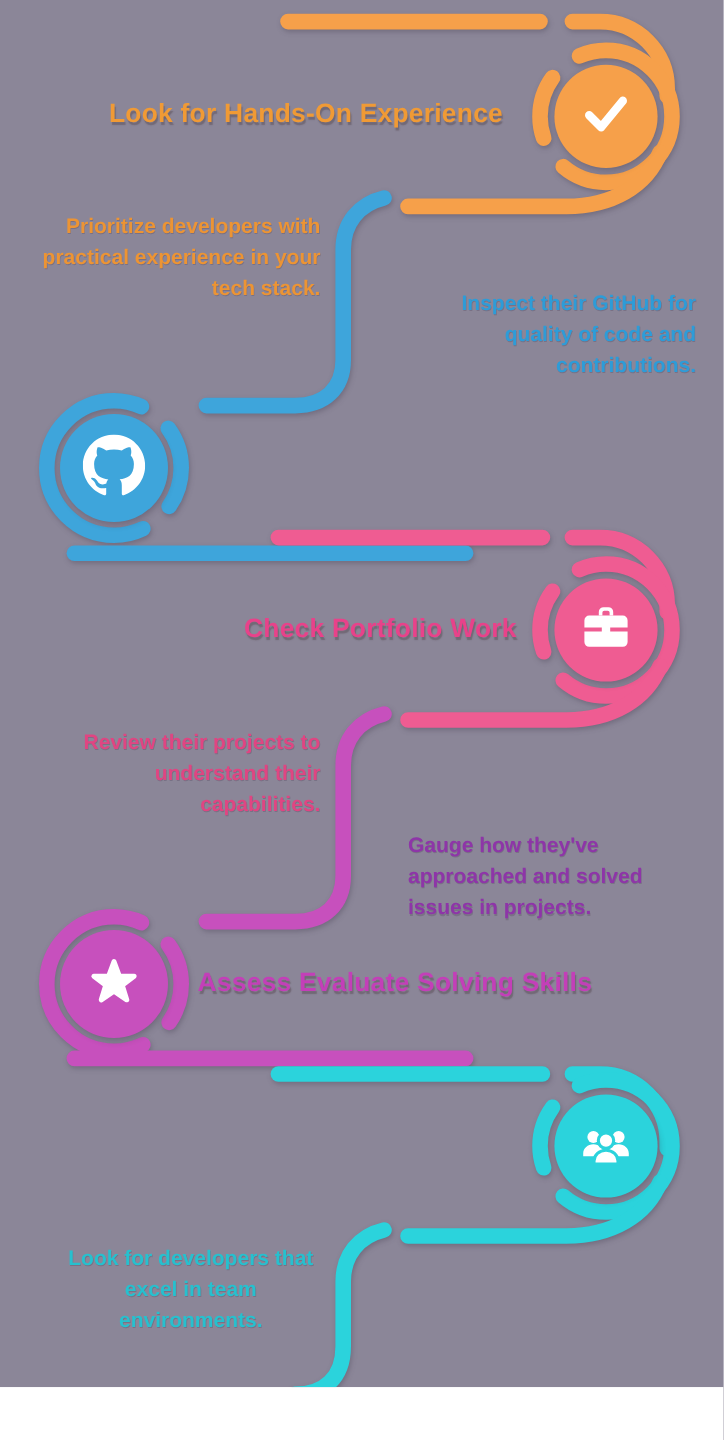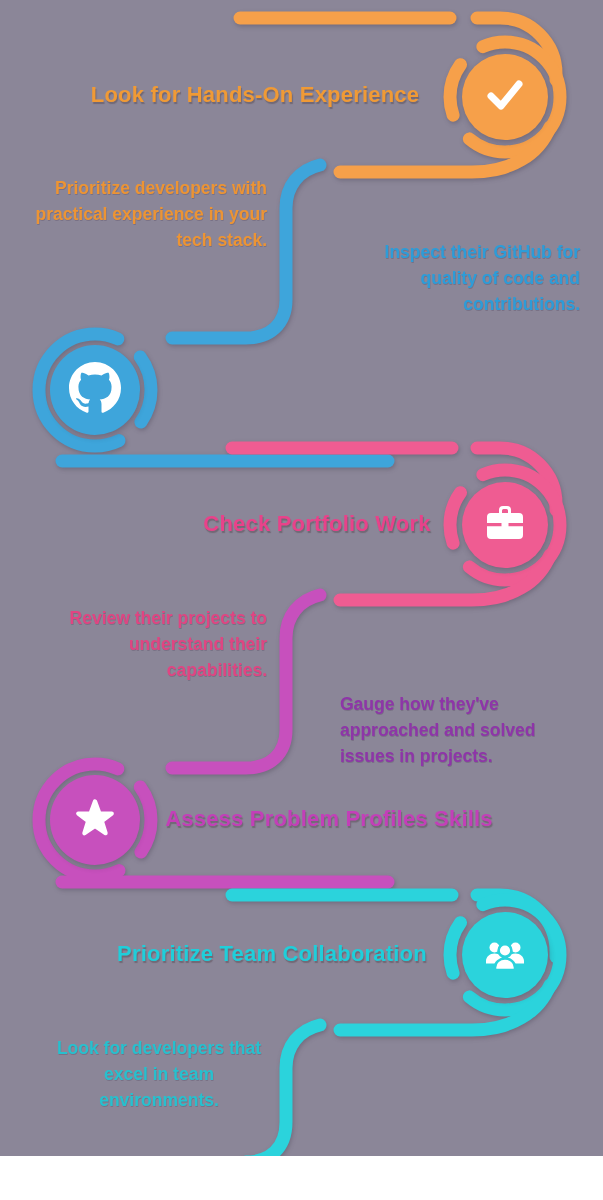--- a/index.html
+++ b/index.html
@@ -132,35 +132,34 @@
   <div class="step-title title-3" style="color: rgb(232, 66, 138);">Check Portfolio Work</div>
   <div class="step-desc desc-3" style="color: rgb(224, 69, 130);">Review their projects to understand their capabilities.</div>
 
   <div class="badge badge-4" style="background-color: rgb(199, 80, 189);">
     <span>
       <svg width="50" height="50" viewBox="0 0 48 48">
         <polygon fill="#ffffff" stroke="#ffffff" stroke-width="4" stroke-linejoin="round" points="24,8 28.2,19.5 40.1,19.7 30.6,27 34.2,38.6 24,31.6 13.8,38.6 17.4,27 7.9,19.7 19.8,19.5"></polygon>
       </svg>
     </span>
   </div>
-  <div class="step-title title-4" style="color: rgb(195, 63, 184);">Assess Problem Profiles Skills</div>
+  <div class="step-title title-4" style="color: rgb(195, 63, 184);">Assess Evaluate Solving Skills</div>
   <div class="step-desc desc-4" style="color: rgb(142, 53, 168);">Gauge how they've approached and solved issues in projects.</div>
 
   <div class="badge badge-5" style="background-color: rgb(43, 211, 220);">
     <span>
       <svg width="48" height="48" viewBox="0 0 48 48">
         <g fill="#ffffff">
           <circle cx="13.5" cy="18.5" r="5"></circle>
           <path d="M13.5 24.5c-4.7 0-8.5 3.4-8.5 7.6v2.4h17v-2.4c0-4.2-3.8-7.6-8.5-7.6z"></path>
           <circle cx="34.5" cy="18.5" r="5"></circle>
           <path d="M34.5 24.5c-4.7 0-8.5 3.4-8.5 7.6v2.4h17v-2.4c0-4.2-3.8-7.6-8.5-7.6z"></path>
         </g>
         <g fill="#ffffff" stroke-width="2.6" style="stroke: rgb(43, 211, 220);">
           <circle cx="24" cy="21.5" r="6.4"></circle>
           <path d="M24 29.5c-5.6 0-10 4-10 9v2.5h20v-2.5c0-5-4.4-9-10-9z"></path>
         </g>
       </svg>
     </span>
   </div>
-  <div class="step-title title-5" style="color: rgb(31, 206, 218);">Prioritize Team Collaboration</div>
   <div class="step-desc desc-5" style="color: rgb(39, 192, 206);">Look for developers that excel in team environments.</div>
 
 </div>
 
 </body></html>

